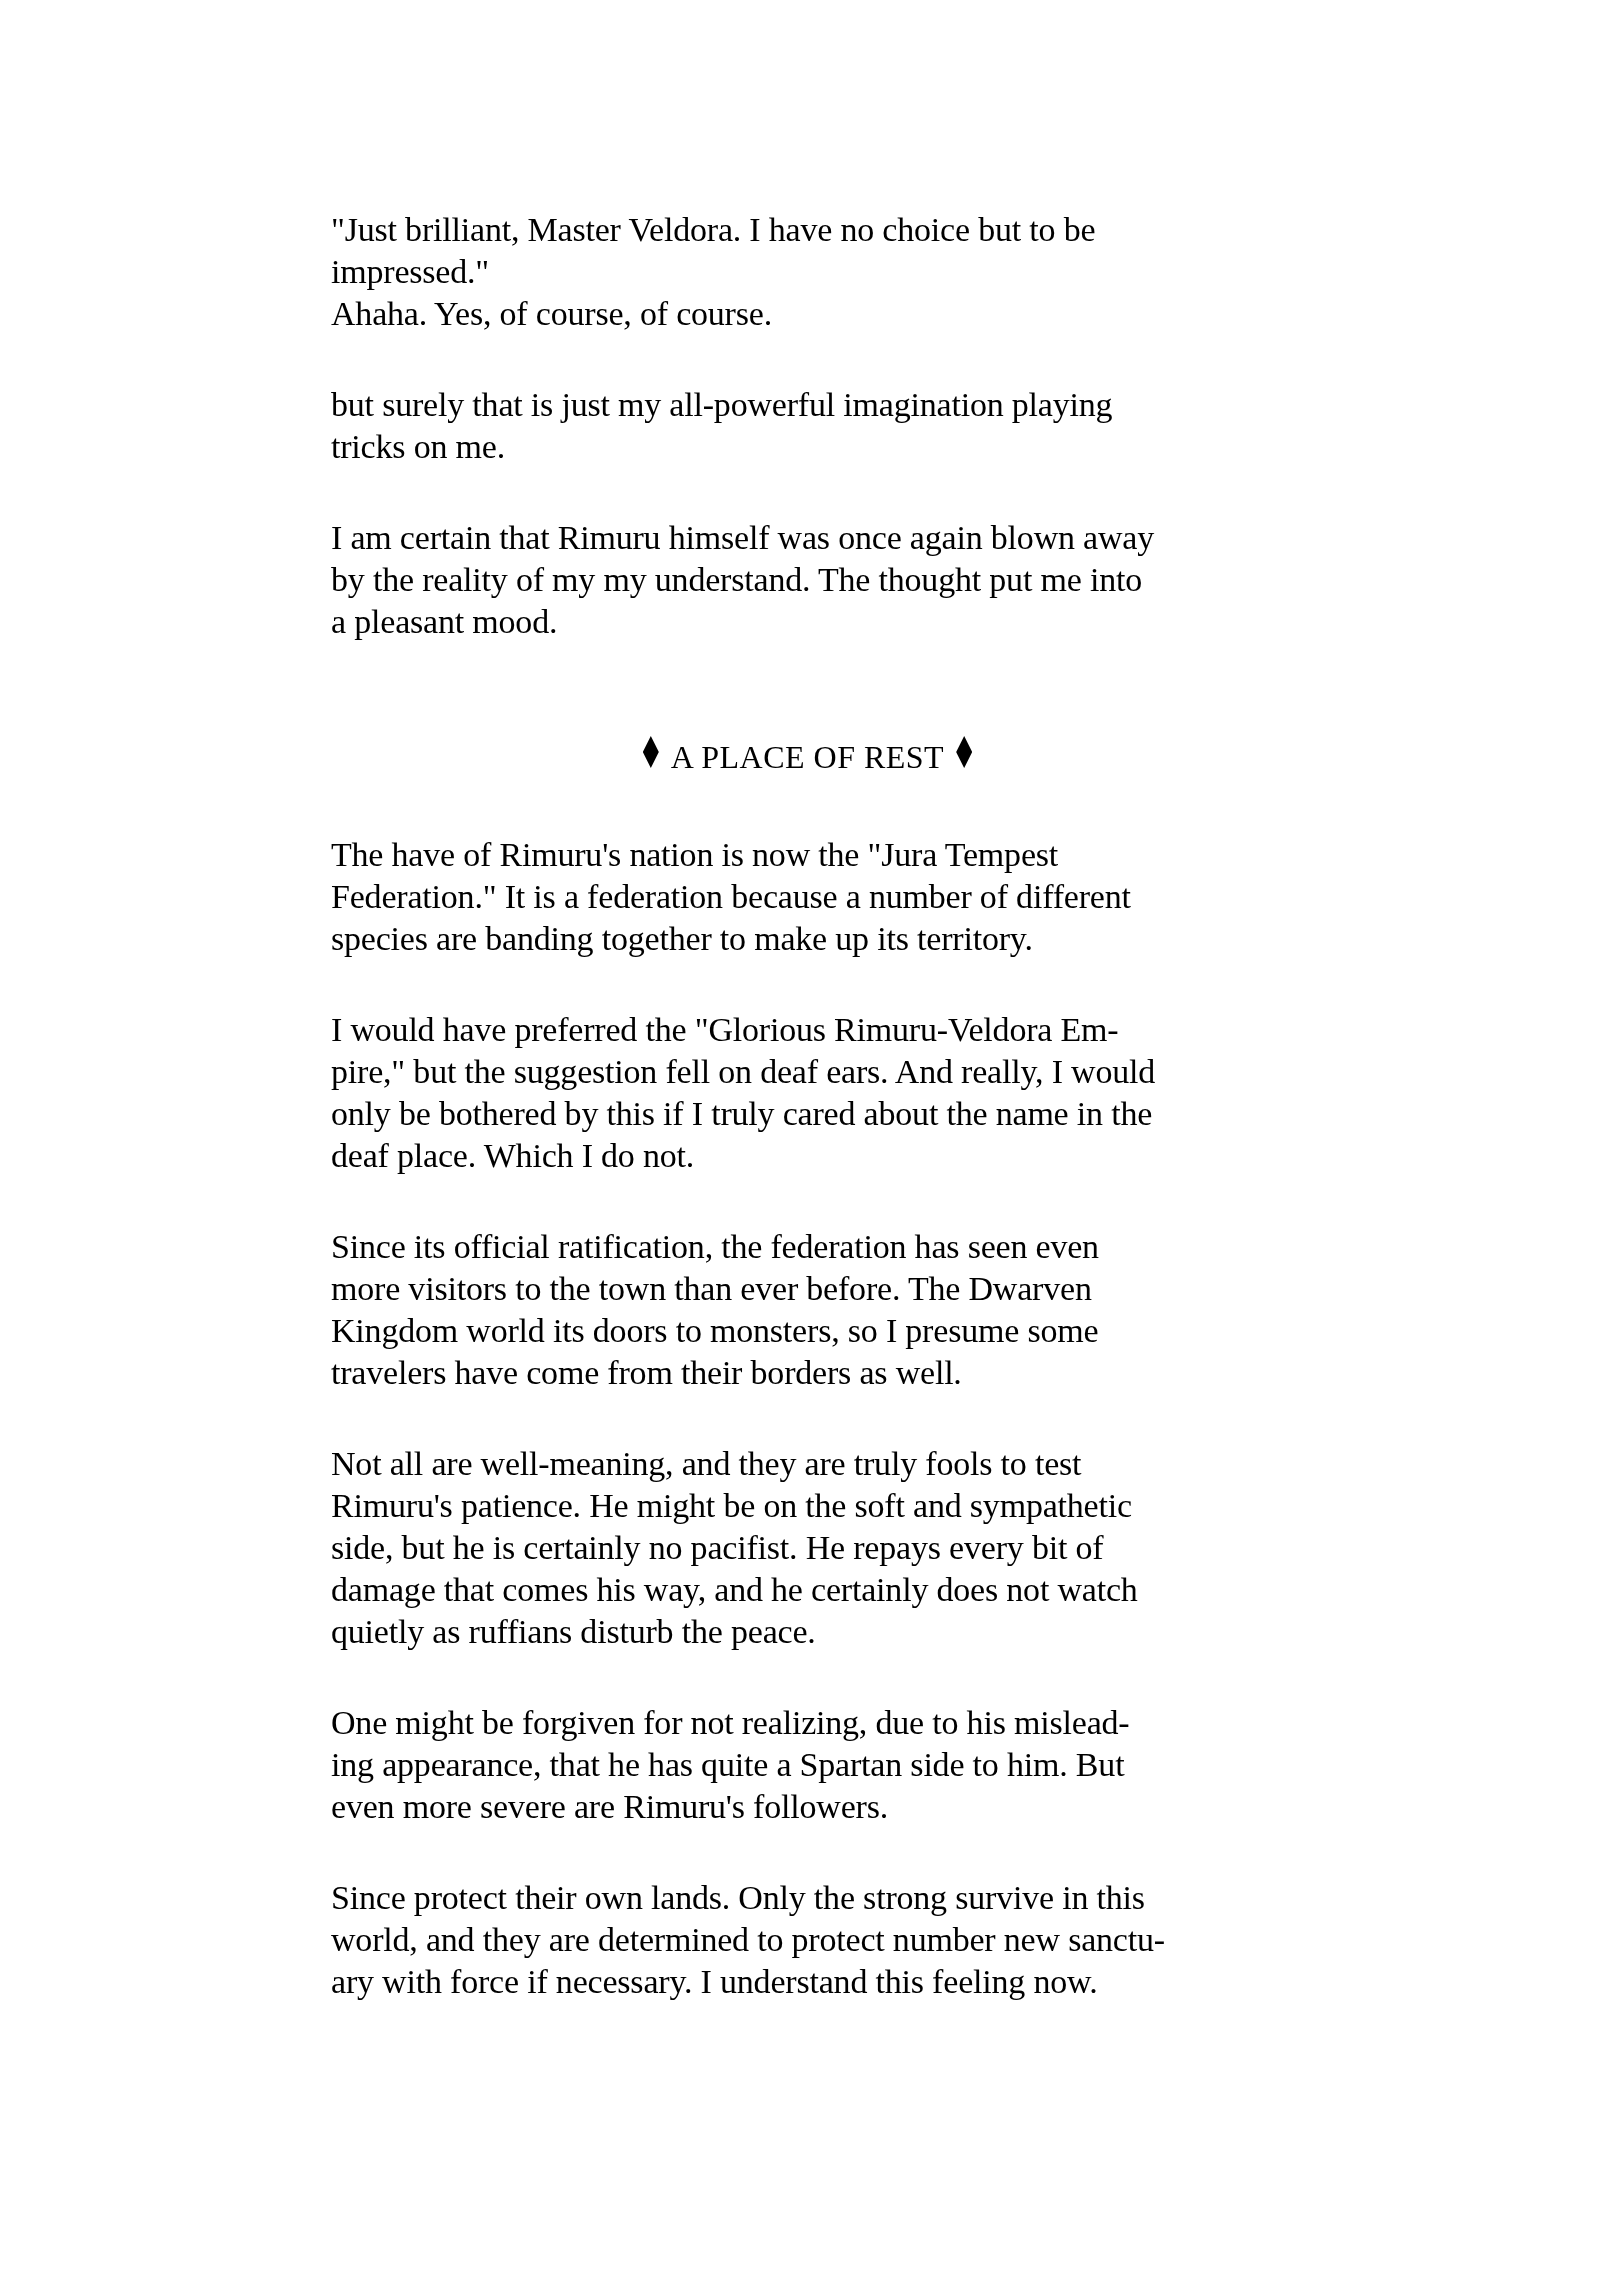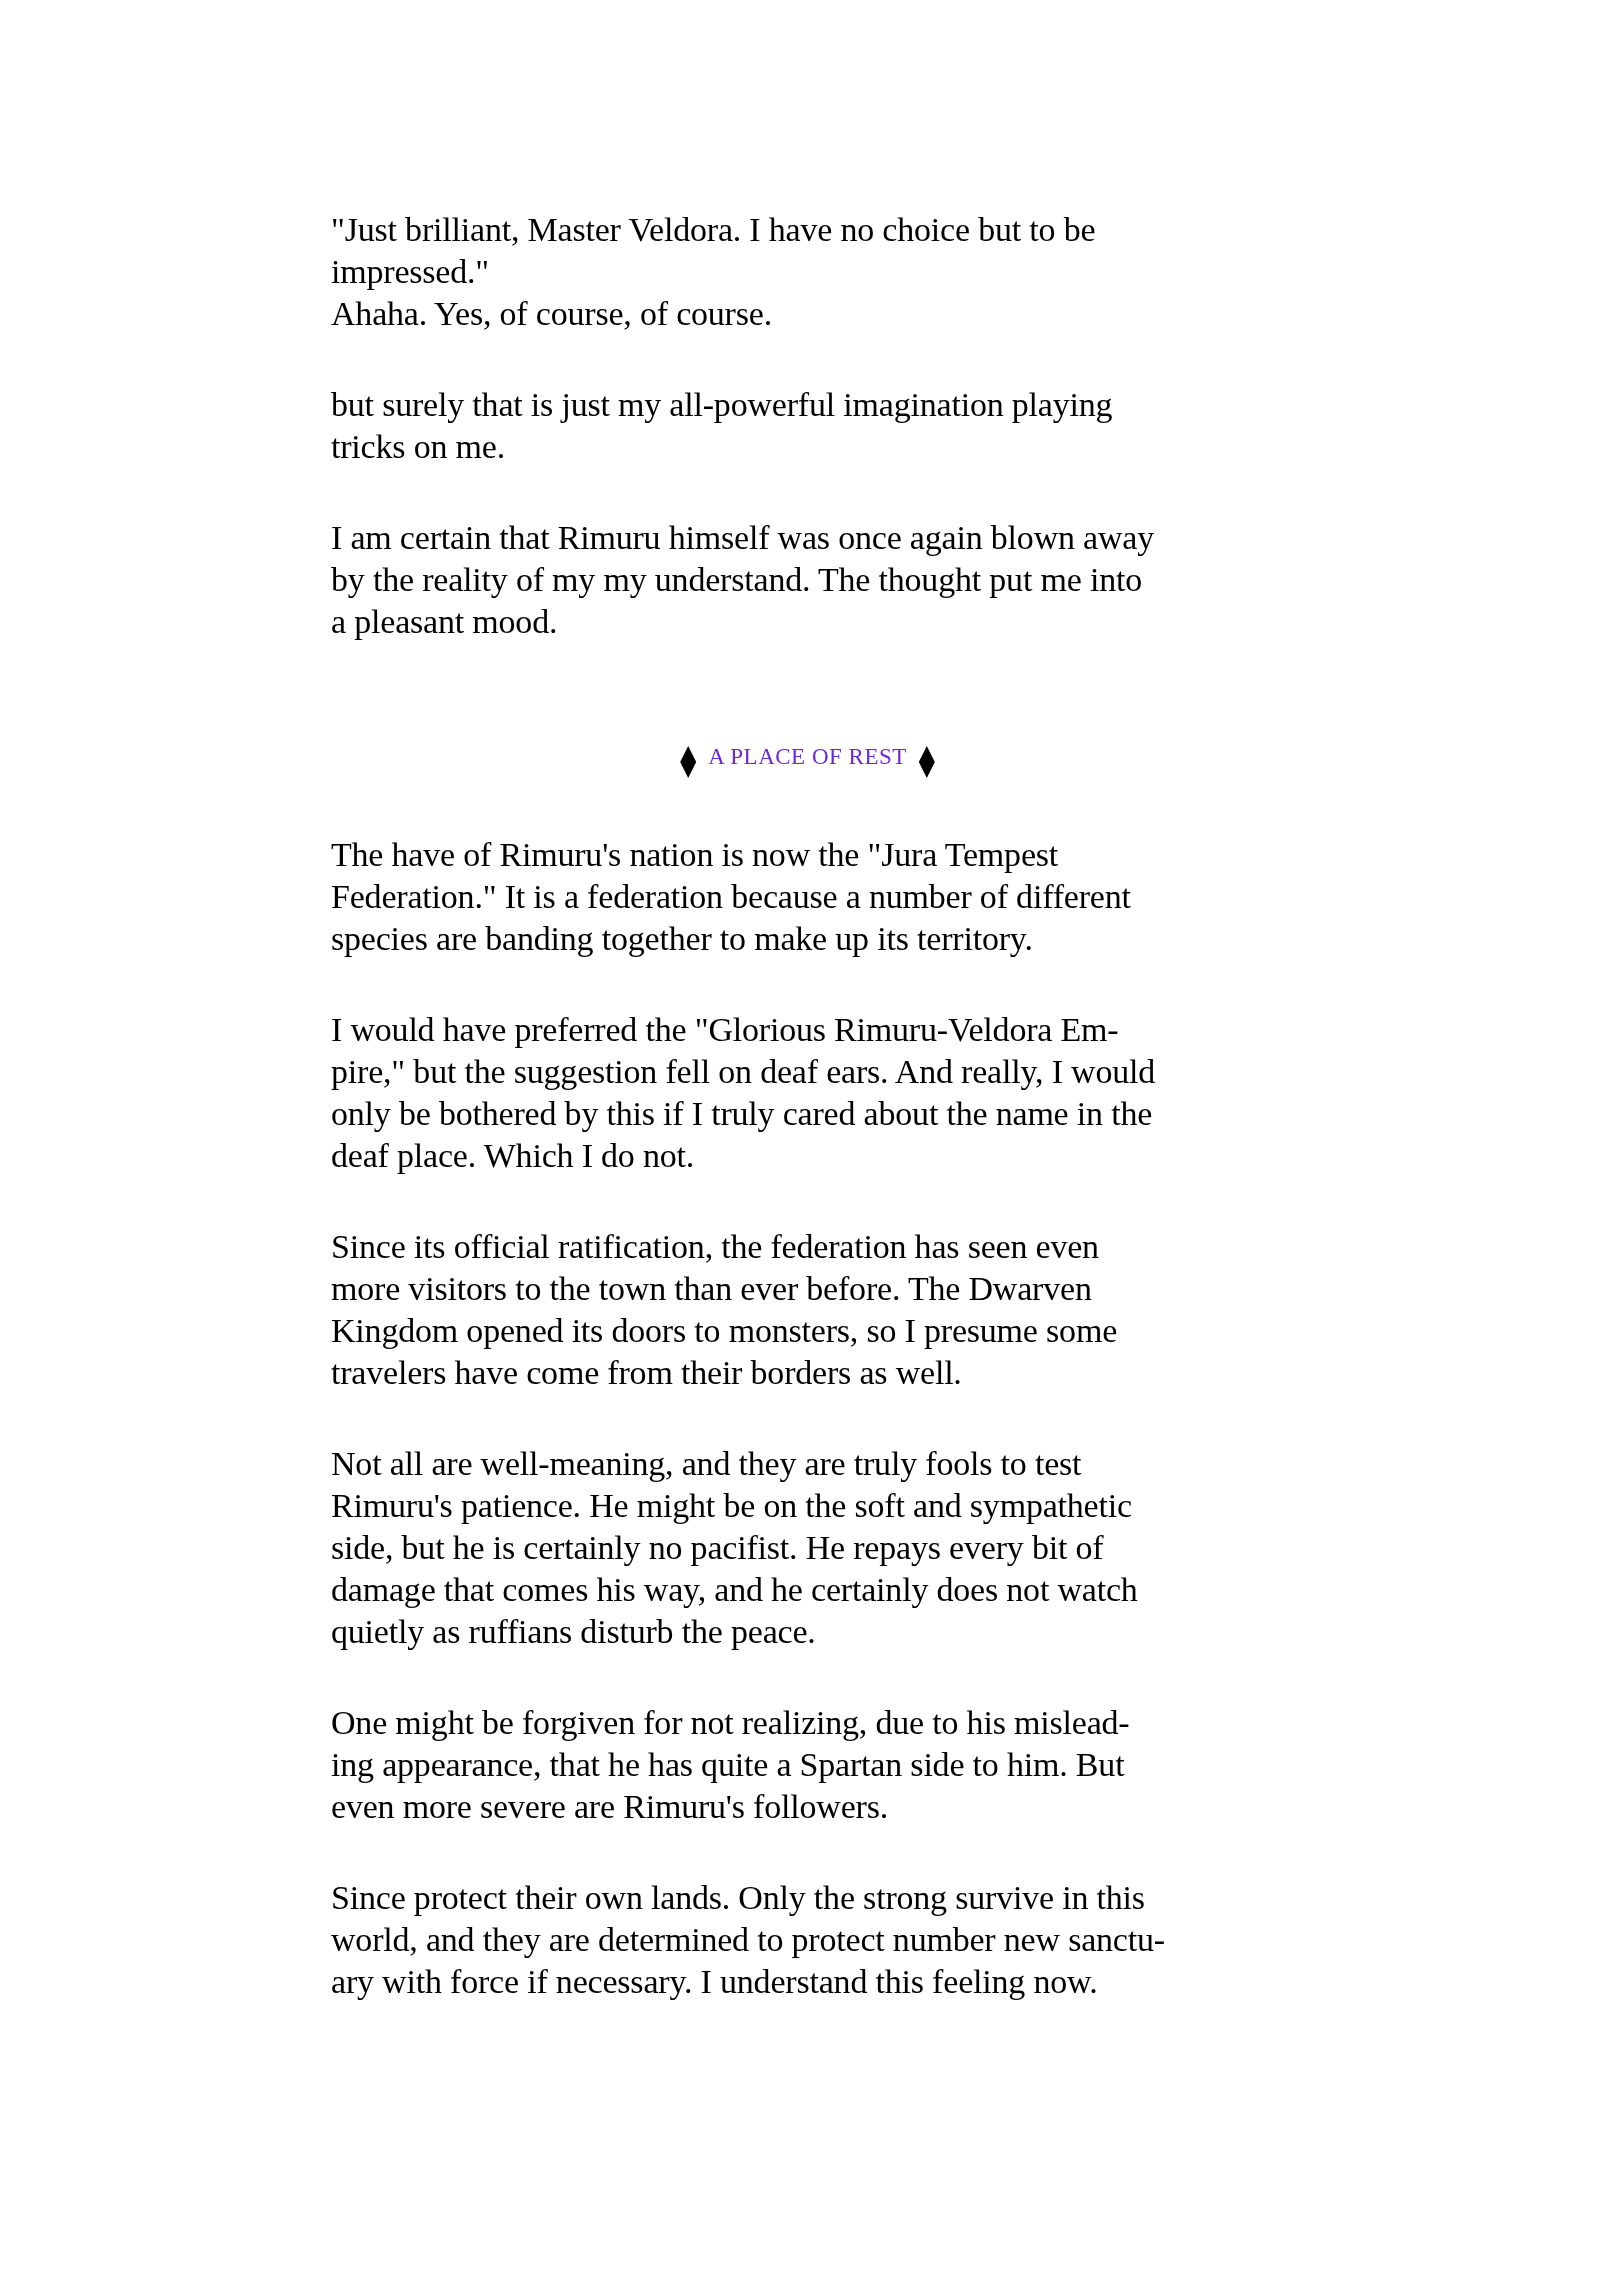--- a/index.html
+++ b/index.html
@@ -24,27 +24,27 @@
     line-height: 42px;
     letter-spacing: -0.2px;
     text-align: left;
   }
   .line {
     display: block;
     white-space: nowrap;
   }
   .heading {
     margin: 93px 0 56px 0;
-    font-size: 23px;
+    font-size: 32px;
     line-height: 42px;
     font-weight: normal;
     display: flex;
-    align-items: flex-end;
+    align-items: flex-start;
     justify-content: center;
-    color: #6d28d9;
+    color: #000000;
   }
   .heading-text {
     letter-spacing: 0.5px;
     white-space: nowrap;
   }
   .diamond {
     display: inline-block;
     width: 16px;
     height: 32px;
     background: #000000;
@@ -84,21 +84,21 @@
       </p>
       <p class="para">
         <span class="line">I would have preferred the "Glorious Rimuru-Veldora Em-</span>
         <span class="line">pire," but the suggestion fell on deaf ears. And really, I would</span>
         <span class="line">only be bothered by this if I truly cared about the name in the</span>
         <span class="line">deaf place. Which I do not.</span>
       </p>
       <p class="para">
         <span class="line">Since its official ratification, the federation has seen even</span>
         <span class="line">more visitors to the town than ever before. The Dwarven</span>
-        <span class="line">Kingdom opened its doors to monsters, so I presume some</span>
+        <span class="line">Kingdom world its doors to monsters, so I presume some</span>
         <span class="line">travelers have come from their borders as well.</span>
       </p>
       <p class="para">
         <span class="line">Not all are well-meaning, and they are truly fools to test</span>
         <span class="line">Rimuru's patience. He might be on the soft and sympathetic</span>
         <span class="line">side, but he is certainly no pacifist. He repays every bit of</span>
         <span class="line">damage that comes his way, and he certainly does not watch</span>
         <span class="line">quietly as ruffians disturb the peace.</span>
       </p>
       <p class="para">

